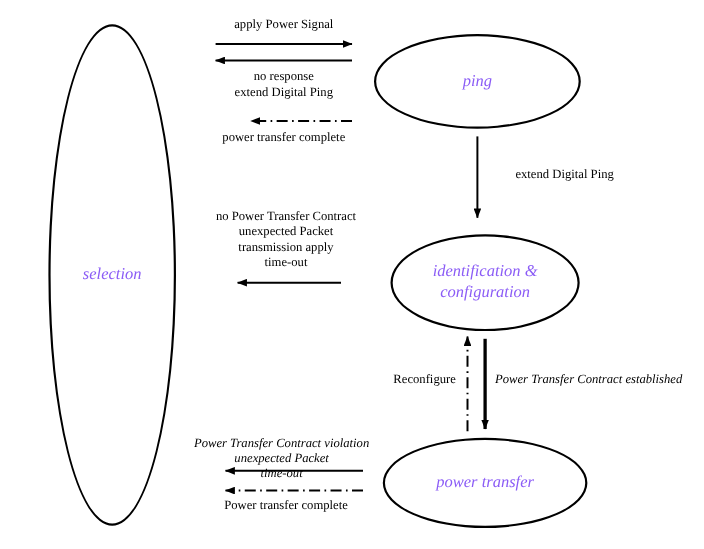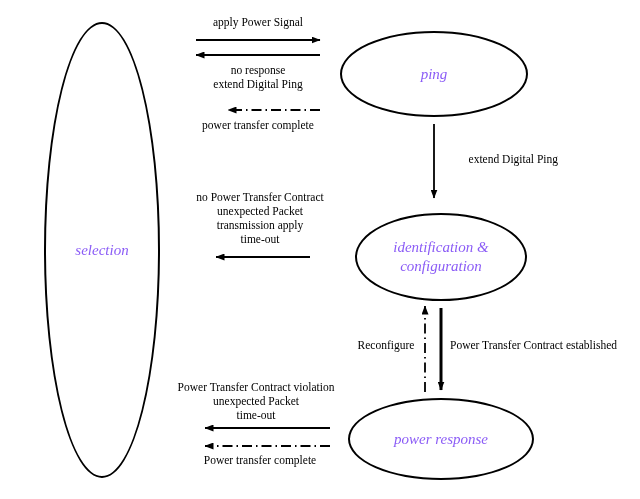--- a/index.html
+++ b/index.html
@@ -112,40 +112,40 @@
   <div class="ellipse" id="ping-ellipse">
     <span>ping</span>
   </div>
 
   <div class="ellipse" id="identification-ellipse">
     <span style="white-space: pre-line;">identification &amp;
 configuration</span>
   </div>
 
   <div class="ellipse" id="power-transfer-ellipse">
-    <span>power response</span>
+    <span>power transfer</span>
   </div>
 
   <div class="label" style="left: 186px; top: 15px; width: 144px;">apply Power Signal</div>
 
   <div class="label" style="left: 186px; top: 63px; width: 144px;">no response
 extend Digital Ping</div>
 
   <div class="label" style="left: 182px; top: 118px; width: 152px;">power transfer complete</div>
 
   <div class="label" style="left: 424px; top: 152px; width: 134px; text-align: right;">extend Digital Ping</div>
 
   <div class="label" style="left: 172px; top: 190px; width: 176px;">no Power Transfer Contract
 unexpected Packet
 transmission apply
 time-out</div>
 
   <div class="label" style="left: 352px; top: 338px; width: 68px; text-align: center;">Reconfigure</div>
 
-  <div class="label" style="left: 450px; top: 338px; width: 190px; text-align: left;">Power Transfer Contract established</div>
+  <div class="label" style="left: 450px; top: 338px; width: 190px; text-align: left; font-style: italic;">Power Transfer Contract established</div>
 
-  <div class="label" style="left: 160px; top: 380px; width: 192px;">Power Transfer Contract violation
+  <div class="label" style="left: 160px; top: 396px; width: 192px; font-style: italic;">Power Transfer Contract violation
 unexpected Packet
 time-out</div>
 
   <div class="label" style="left: 180px; top: 453px; width: 160px;">Power transfer complete</div>
 
 </div>
 
 </body></html>

